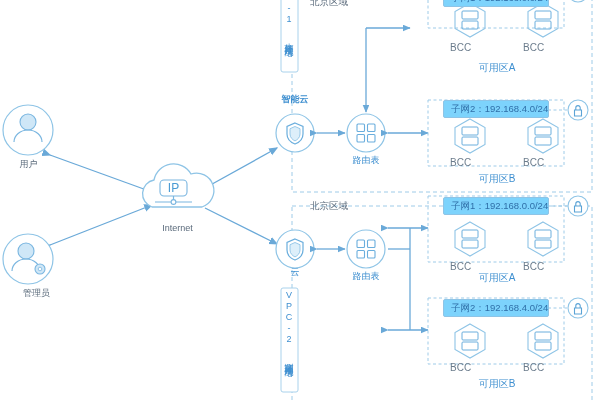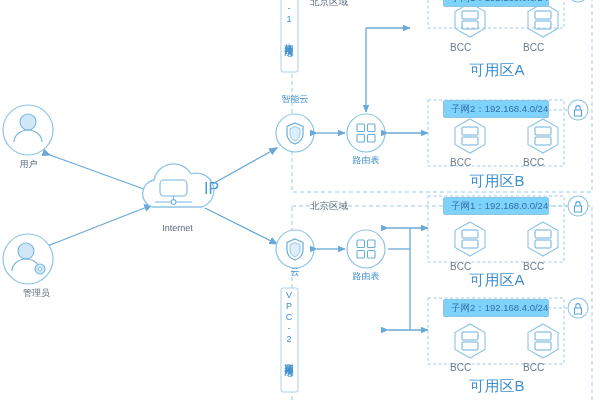--- a/index.html
+++ b/index.html
@@ -48,21 +48,21 @@
     font-size: 9.5px;
     color: #2f6fa8;
     padding: 3px 7px;
     white-space: nowrap;
     box-sizing: border-box;
     text-align: center;
     line-height: 1;
   }
   .az-label {
     position: absolute;
-    font-size: 15px;
+    font-size: 10px;
     color: #3e8fd0;
     white-space: nowrap;
     text-align: center;
   }
   .region-label {
     position: absolute;
     font-size: 9.5px;
     color: #5b6b7c;
     white-space: nowrap;
   }
@@ -253,30 +253,30 @@
 </svg>
 
 
 
 
 <div class="node-label" style="left:0px; top:160px; width:57px;">用户</div>
 <div class="node-label" style="left:8px; top:289px; width:57px;">管理员</div>
 
 
 <div class="node-label" style="left:140px; top:224px; width:75px;">Internet</div>
-<div style="position:absolute; left:160px; top:181px; width:27px; height:15px; font-size:16px; color:#4a9bd4; text-align:center; line-height:15px;margin-left:38px;">IP</div>
+<div style="position:absolute; left:160px; top:181px; width:27px; height:15px; font-size:12px; color:#4a9bd4; text-align:center; line-height:15px;">IP</div>
 
 
 <div class="vlabel" style="left:284px; top:-30px; height:100px;">VPC-1 生产环境网络</div>
 
 
 <div class="region-label" style="left:310px; top:-4px;">北京区域</div>
 
 
-<div class="node-label label-blue" style="left:258px; top:95px; width:74px;">智能云</div>
+<div class="node-label label-blue" style="left:258px; top:95px; width:74px;font-weight:bold;">智能云</div>
 <div class="node-label label-blue" style="left:339px; top:156px; width:54px;">路由表</div>
 
 
 <div class="subnet-label" style="left:443px; top:-11px; width:106px;">子网1：192.168.0.0/24</div>
 <div class="subnet-label" style="left:443px; top:100px; width:106px;">子网2：192.168.4.0/24</div>
 
 
 <div class="bcc-label" style="left:450px; top:42px; width:40px;">BCC</div>
 <div class="bcc-label" style="left:523px; top:42px; width:40px;">BCC</div>
 <div class="bcc-label" style="left:450px; top:157px; width:40px;">BCC</div>

